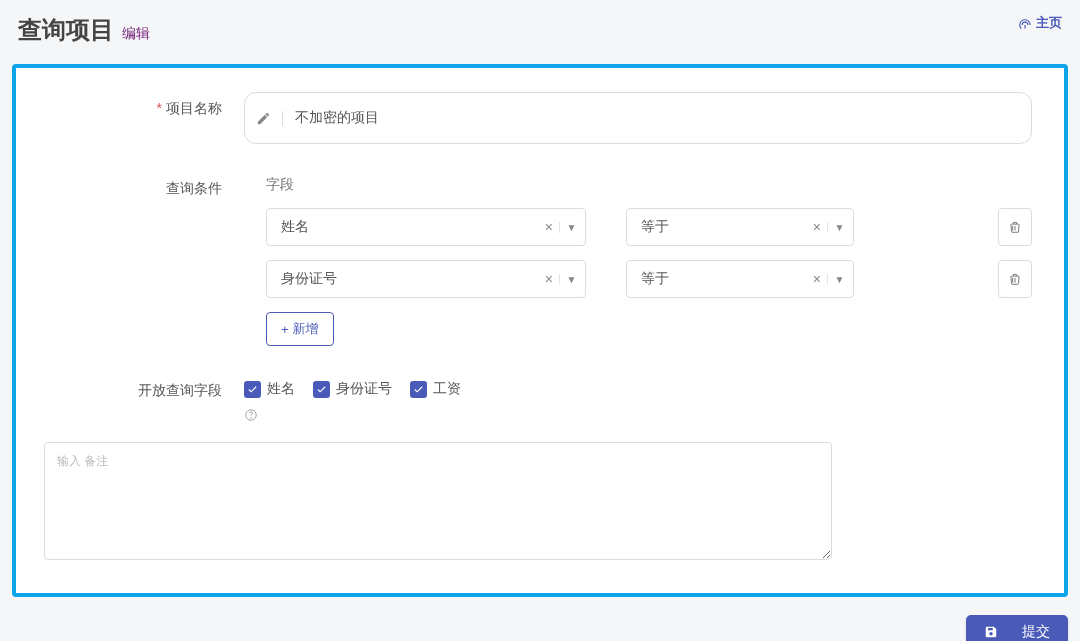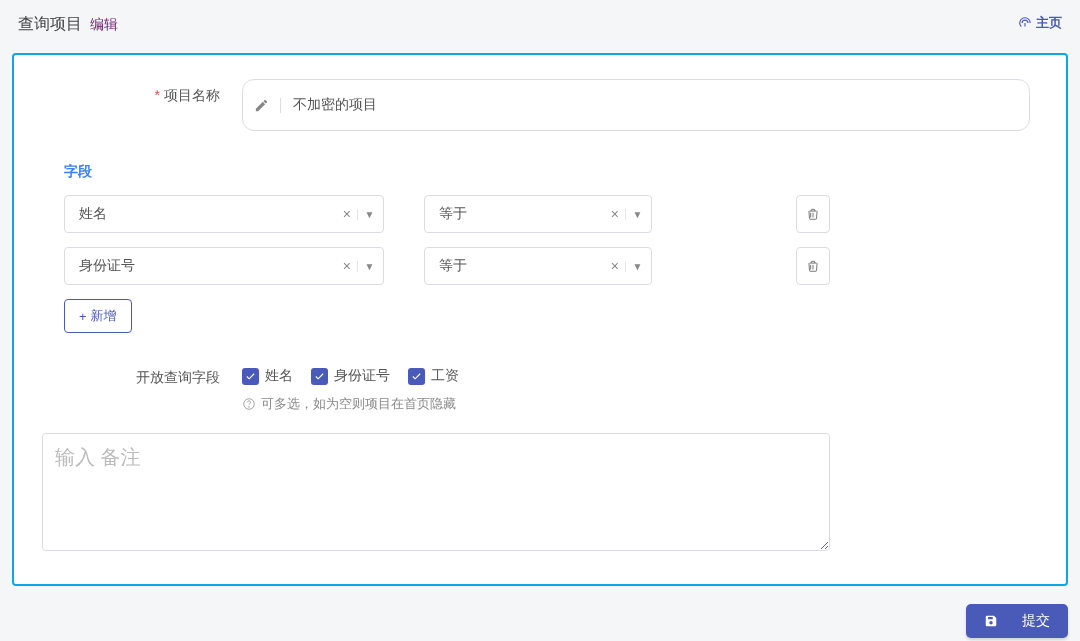--- a/index.html
+++ b/index.html
@@ -12,48 +12,48 @@
     height: 641px;
     overflow: hidden;
   }
   .page-header {
     display: flex;
     align-items: baseline;
     padding: 14px 18px 18px;
     position: relative;
   }
   .page-header h1 {
-    font-size: 16px;
+    font-size: 24px;
     color: #444;
-    font-weight: 400;
+    font-weight: 700;
     margin-right: 8px;
   }
   .page-header .sub {
     font-size: 14px;
     color: #701a75;
   }
   .breadcrumb {
     position: absolute;
     right: 18px;
     top: 14px;
     font-size: 13px;
     color: #4a5ab9;
     display: flex;
-    align-items: center;
+    align-items: flex-end;
     gap: 4px;
     cursor: pointer;
     font-weight: 600;
   }
   .breadcrumb svg { width: 14px; height: 14px; fill: #4a5ab9; }
   .card {
     background: #fff;
     margin: 0 12px;
     border-radius: 4px;
     padding: 24px 28px 24px 28px;
-    border: 2px solid #0ea5e9;
+    border: 4px solid #0ea5e9;
   }
   .form-row {
     display: flex;
     margin-bottom: 28px;
   }
   .form-row.tight { margin-bottom: 20px; }
   .form-label {
     width: 200px;
     text-align: right;
     padding-right: 22px;
@@ -87,22 +87,22 @@
   .text-input {
     flex: 1;
     border: none;
     padding: 0 12px;
     font-size: 14px;
     color: #555;
     outline: none;
   }
   .cond-header {
     display: flex;
-    font-weight: 700;
-    color: #3b82f6;
+    font-weight: 400;
+    color: #737373;
     padding: 4px 0 14px 22px;
     font-size: 14px;
   }
   .cond-header .col1 { width: 360px; }
   .cond-header .col2 { flex: 1; }
   .cond-row {
     display: flex;
     align-items: center;
     margin-bottom: 14px;
     padding-left: 22px;
@@ -193,21 +193,21 @@
     align-items: center;
     gap: 5px;
   }
   .hint svg { width: 14px; height: 14px; fill: none; stroke: #999; stroke-width: 1.5; }
   .textarea {
     width: 100%;
     height: 118px;
     border: 1px solid #d9dde3;
     border-radius: 4px;
     padding: 10px 12px;
-    font-size: 20px;
+    font-size: 12px;
     resize: both;
     font-family: inherit;
     outline: none;
     color: #555;
   }
   .textarea::placeholder { color: #bbb; }
   .footer {
     display: flex;
     justify-content: flex-end;
     padding: 18px 12px 0 0;
@@ -254,20 +254,21 @@
           <svg viewBox="0 0 24 24">
               <path d="M3 17.25V21h3.75L17.81 9.94l-3.75-3.75L3 17.25zM20.71 7.04a1 1 0 0 0 0-1.41l-2.34-2.34a1 1 0 0 0-1.41 0l-1.83 1.83 3.75 3.75 1.83-1.83z"></path>
             </svg>
         </span>
         <input class="text-input" value="不加密的项目" style="">
       </div>
     </div>
   </div>
 
   <div class="form-row">
+    <div class="form-label">查询条件</div>
     <div class="form-control">
       <div class="cond-header">
         <div class="col1">字段</div>
       </div>
 
       <div class="cond-row">
         <div class="select-wrap col-field">
           <span class="val">姓名</span>
           <span class="clear">×</span>
           <span class="caret">▼</span>
@@ -337,21 +338,20 @@
             </span>
           <span>工资</span>
         </label>
       </div>
       <div class="hint">
         <svg viewBox="0 0 24 24">
             <circle cx="12" cy="12" r="9"></circle>
             <path d="M9.5 9a2.5 2.5 0 1 1 3.5 2.3c-.8.4-1 .9-1 1.7"></path>
             <circle cx="12" cy="17" r="0.6" fill="#999"></circle>
           </svg>
-        <span>可多选，如为空则项目在首页隐藏</span>
       </div>
     </div>
   </div>
 
   <div class="form-row" style="margin-bottom:6px">
     <div class="form-control">
       <textarea class="textarea" placeholder="输入 备注" style=""></textarea>
     </div>
   </div>
 

